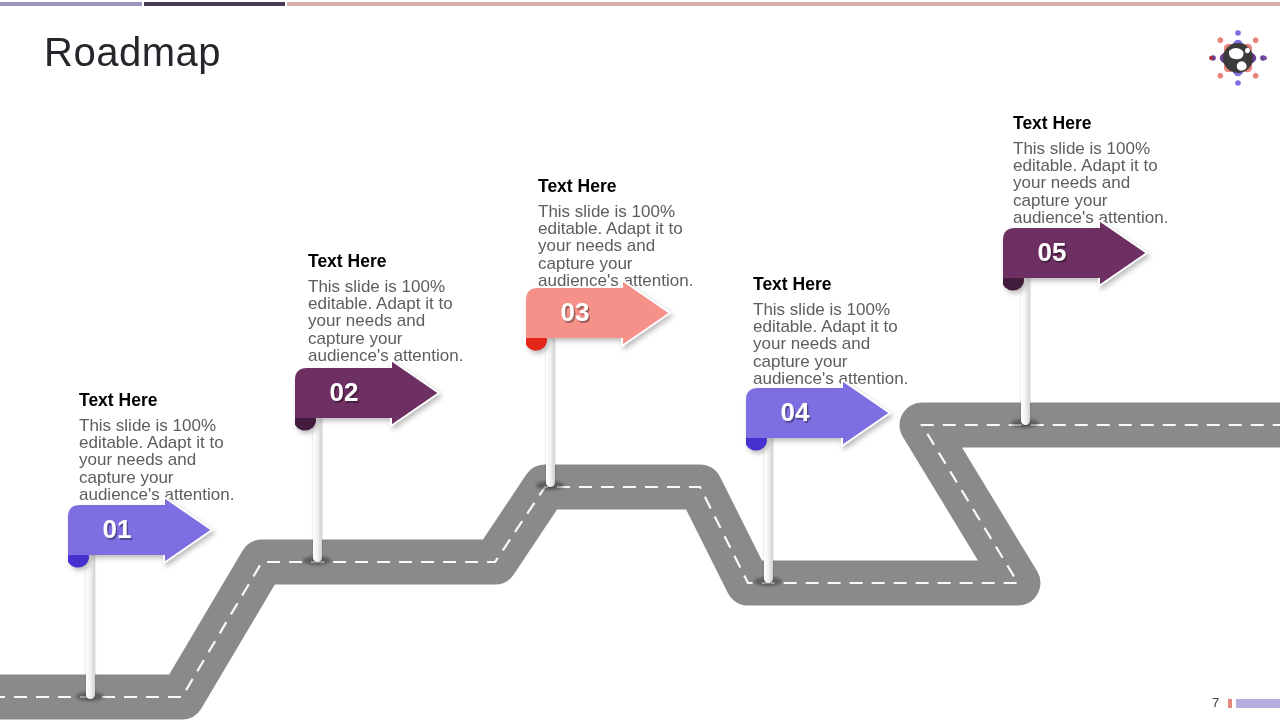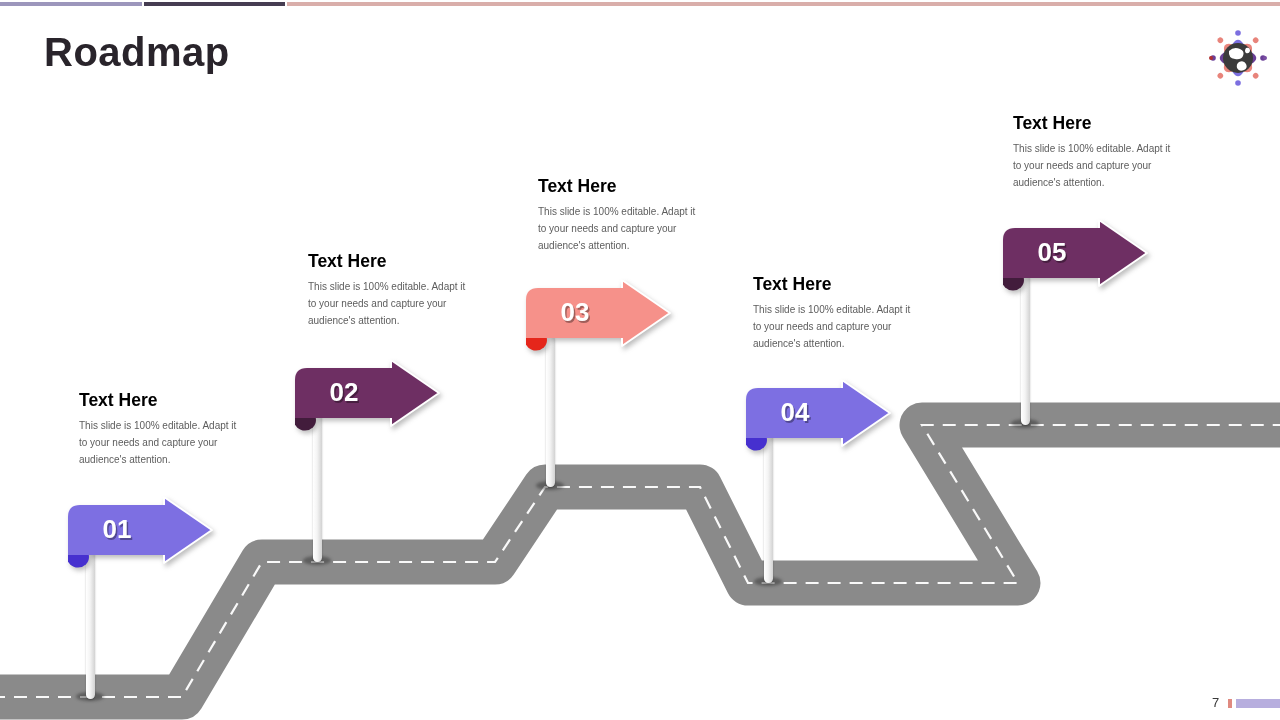--- a/index.html
+++ b/index.html
@@ -6,26 +6,26 @@
   body{
     width:1280px;height:720px;position:relative;overflow:hidden;
     background:#ffffff;
     font-family:"Liberation Sans","DejaVu Sans",sans-serif;
   }
   
   .topbar{position:absolute;top:2px;height:4px;}
   
   .slide-title{
     position:absolute;left:44px;top:30px;
-    font-size:40px;font-weight:700;color:#29242b;letter-spacing:0.5px;
+    font-size:40px;font-weight:400;color:#29242b;letter-spacing:0.5px;
   }
   
   .m-text{position:absolute;width:168px;}
   .m-title{font-size:17.5px;font-weight:800;color:#000000;margin-bottom:6px;}
-  .m-desc{font-size:10px;line-height:17.2px;color:#5d5d5d;}
+  .m-desc{font-size:17px;line-height:17.2px;color:#5d5d5d;}
   
   .pole{
     position:absolute;width:9px;border-radius:5px;
     background:linear-gradient(90deg,#ffffff 0%,#f4f4f4 45%,#d2d2d2 100%);
     box-shadow:0 1px 2px rgba(0,0,0,0.25);
     z-index:3;
   }
   .pole-base{
     position:absolute;width:28px;height:9px;border-radius:50%;
     background:rgba(40,40,40,0.45);filter:blur(1.5px);z-index:2;

